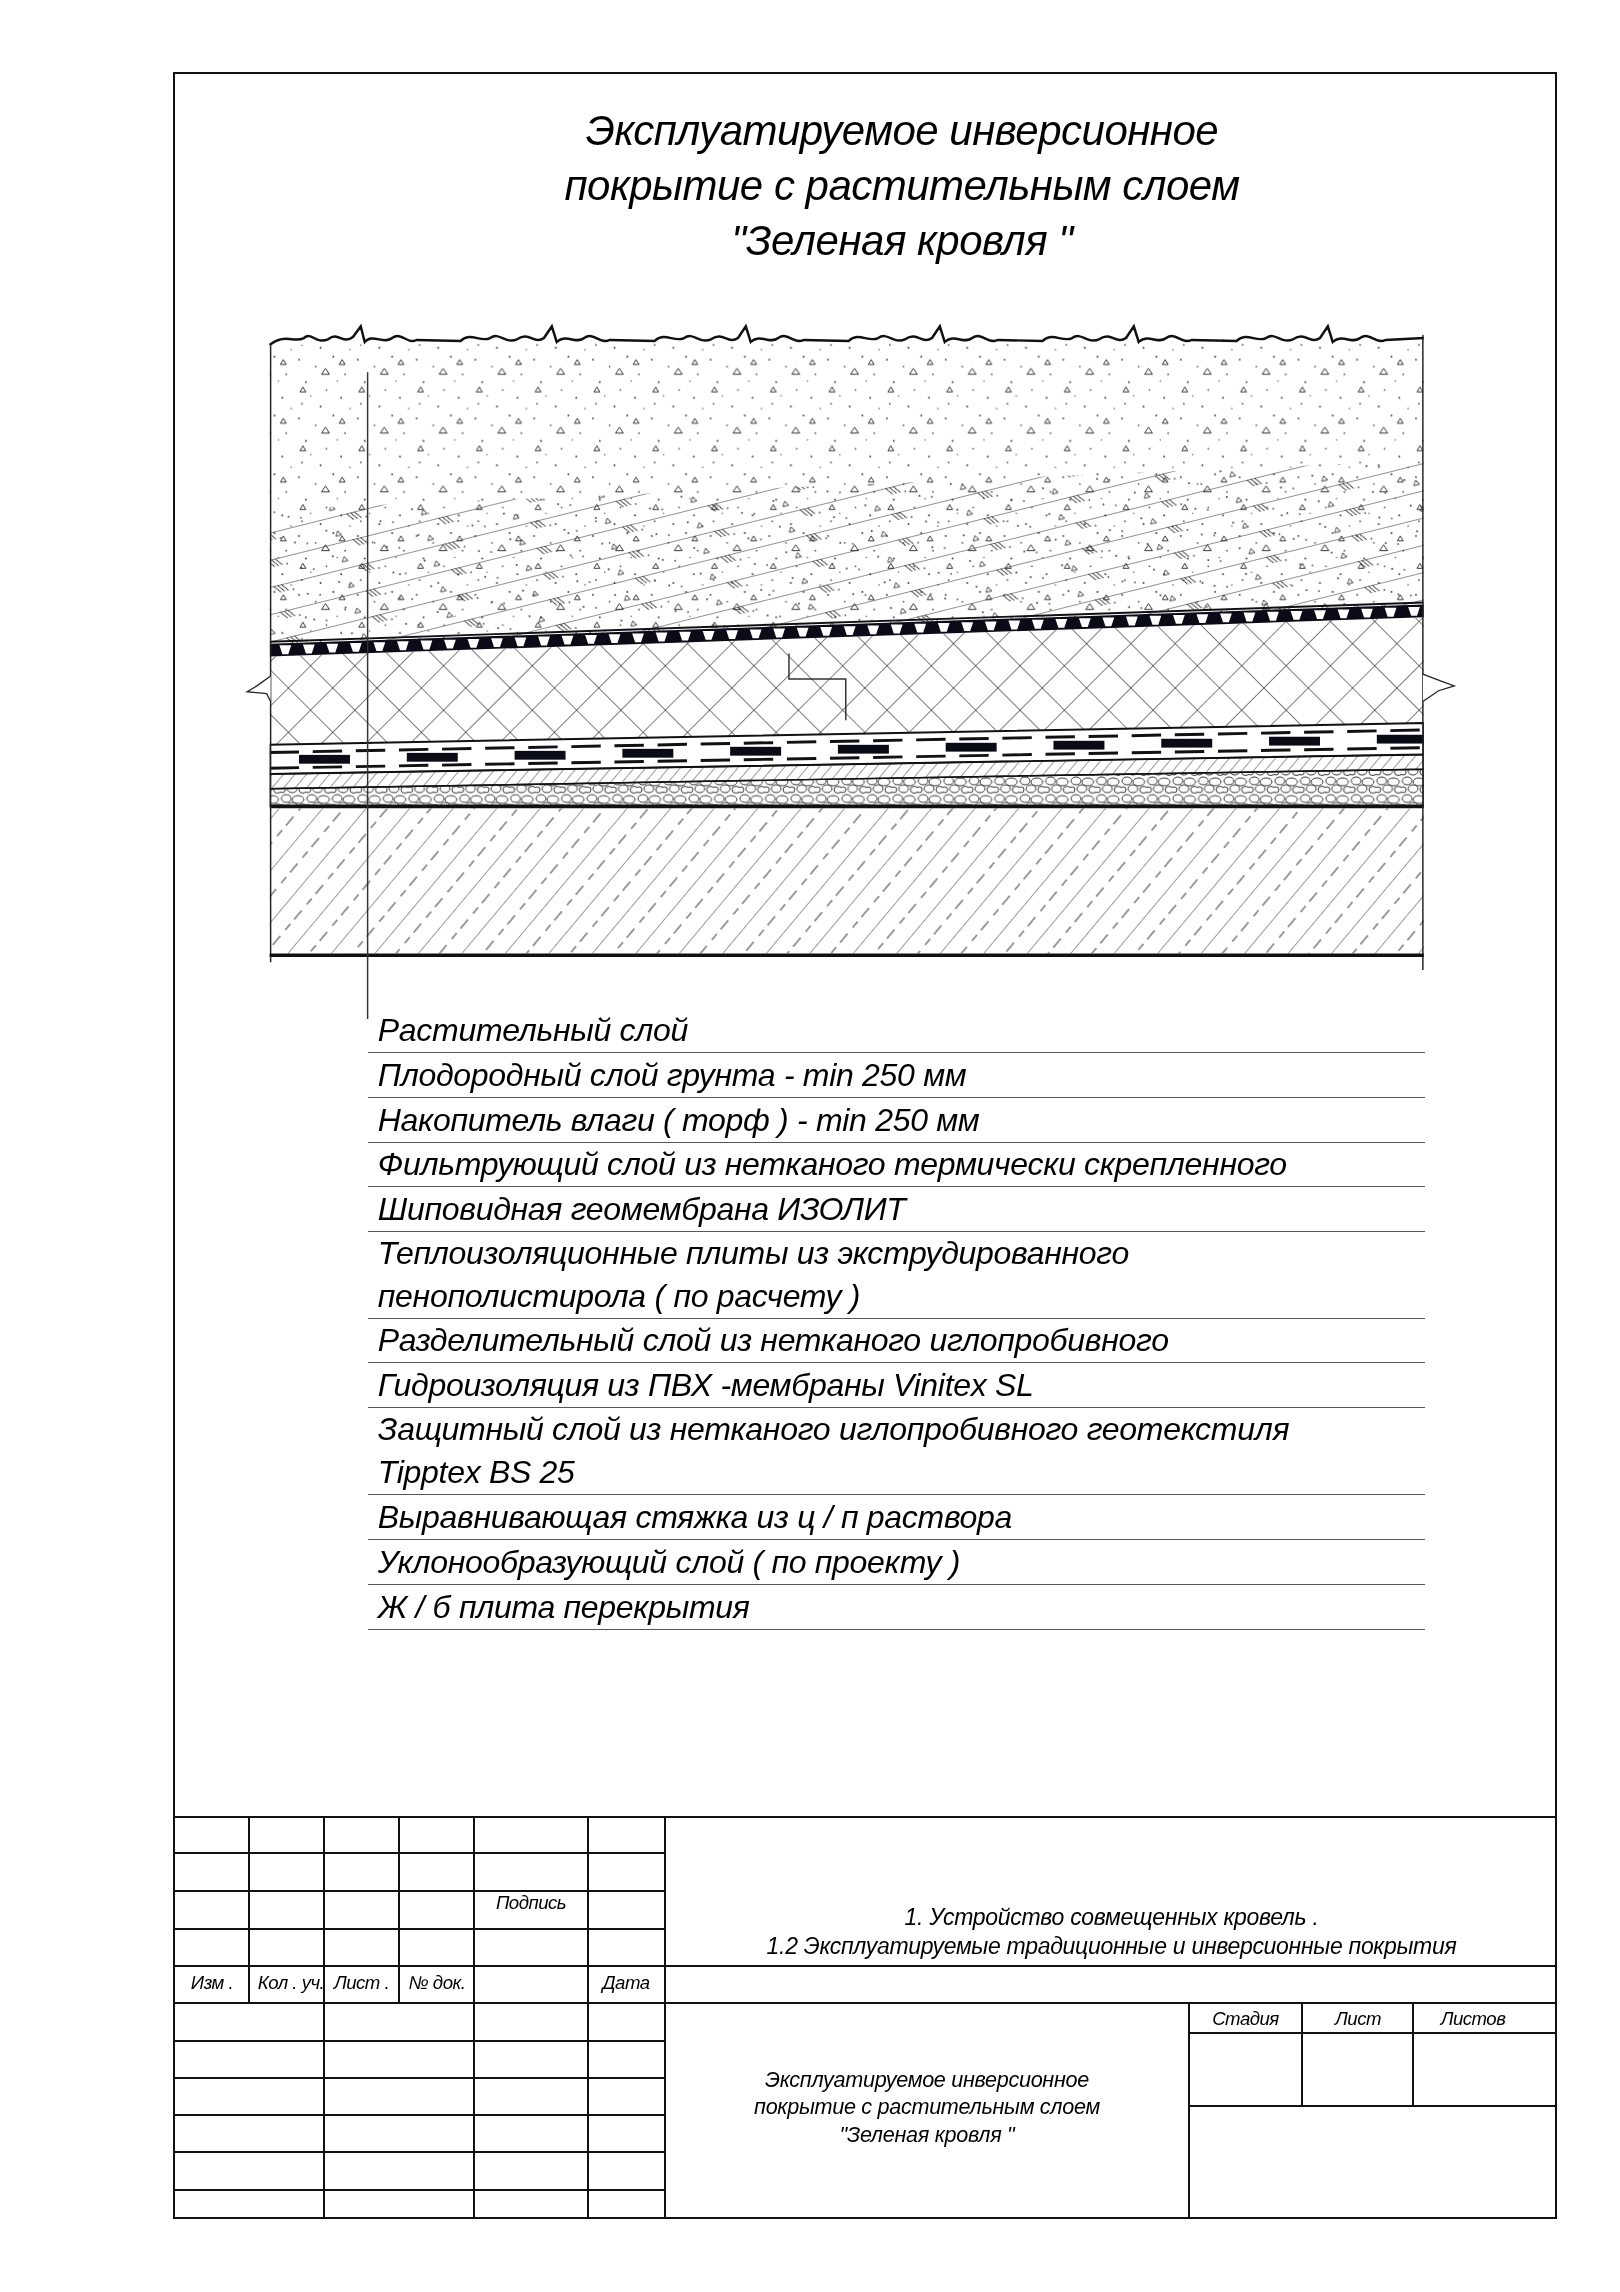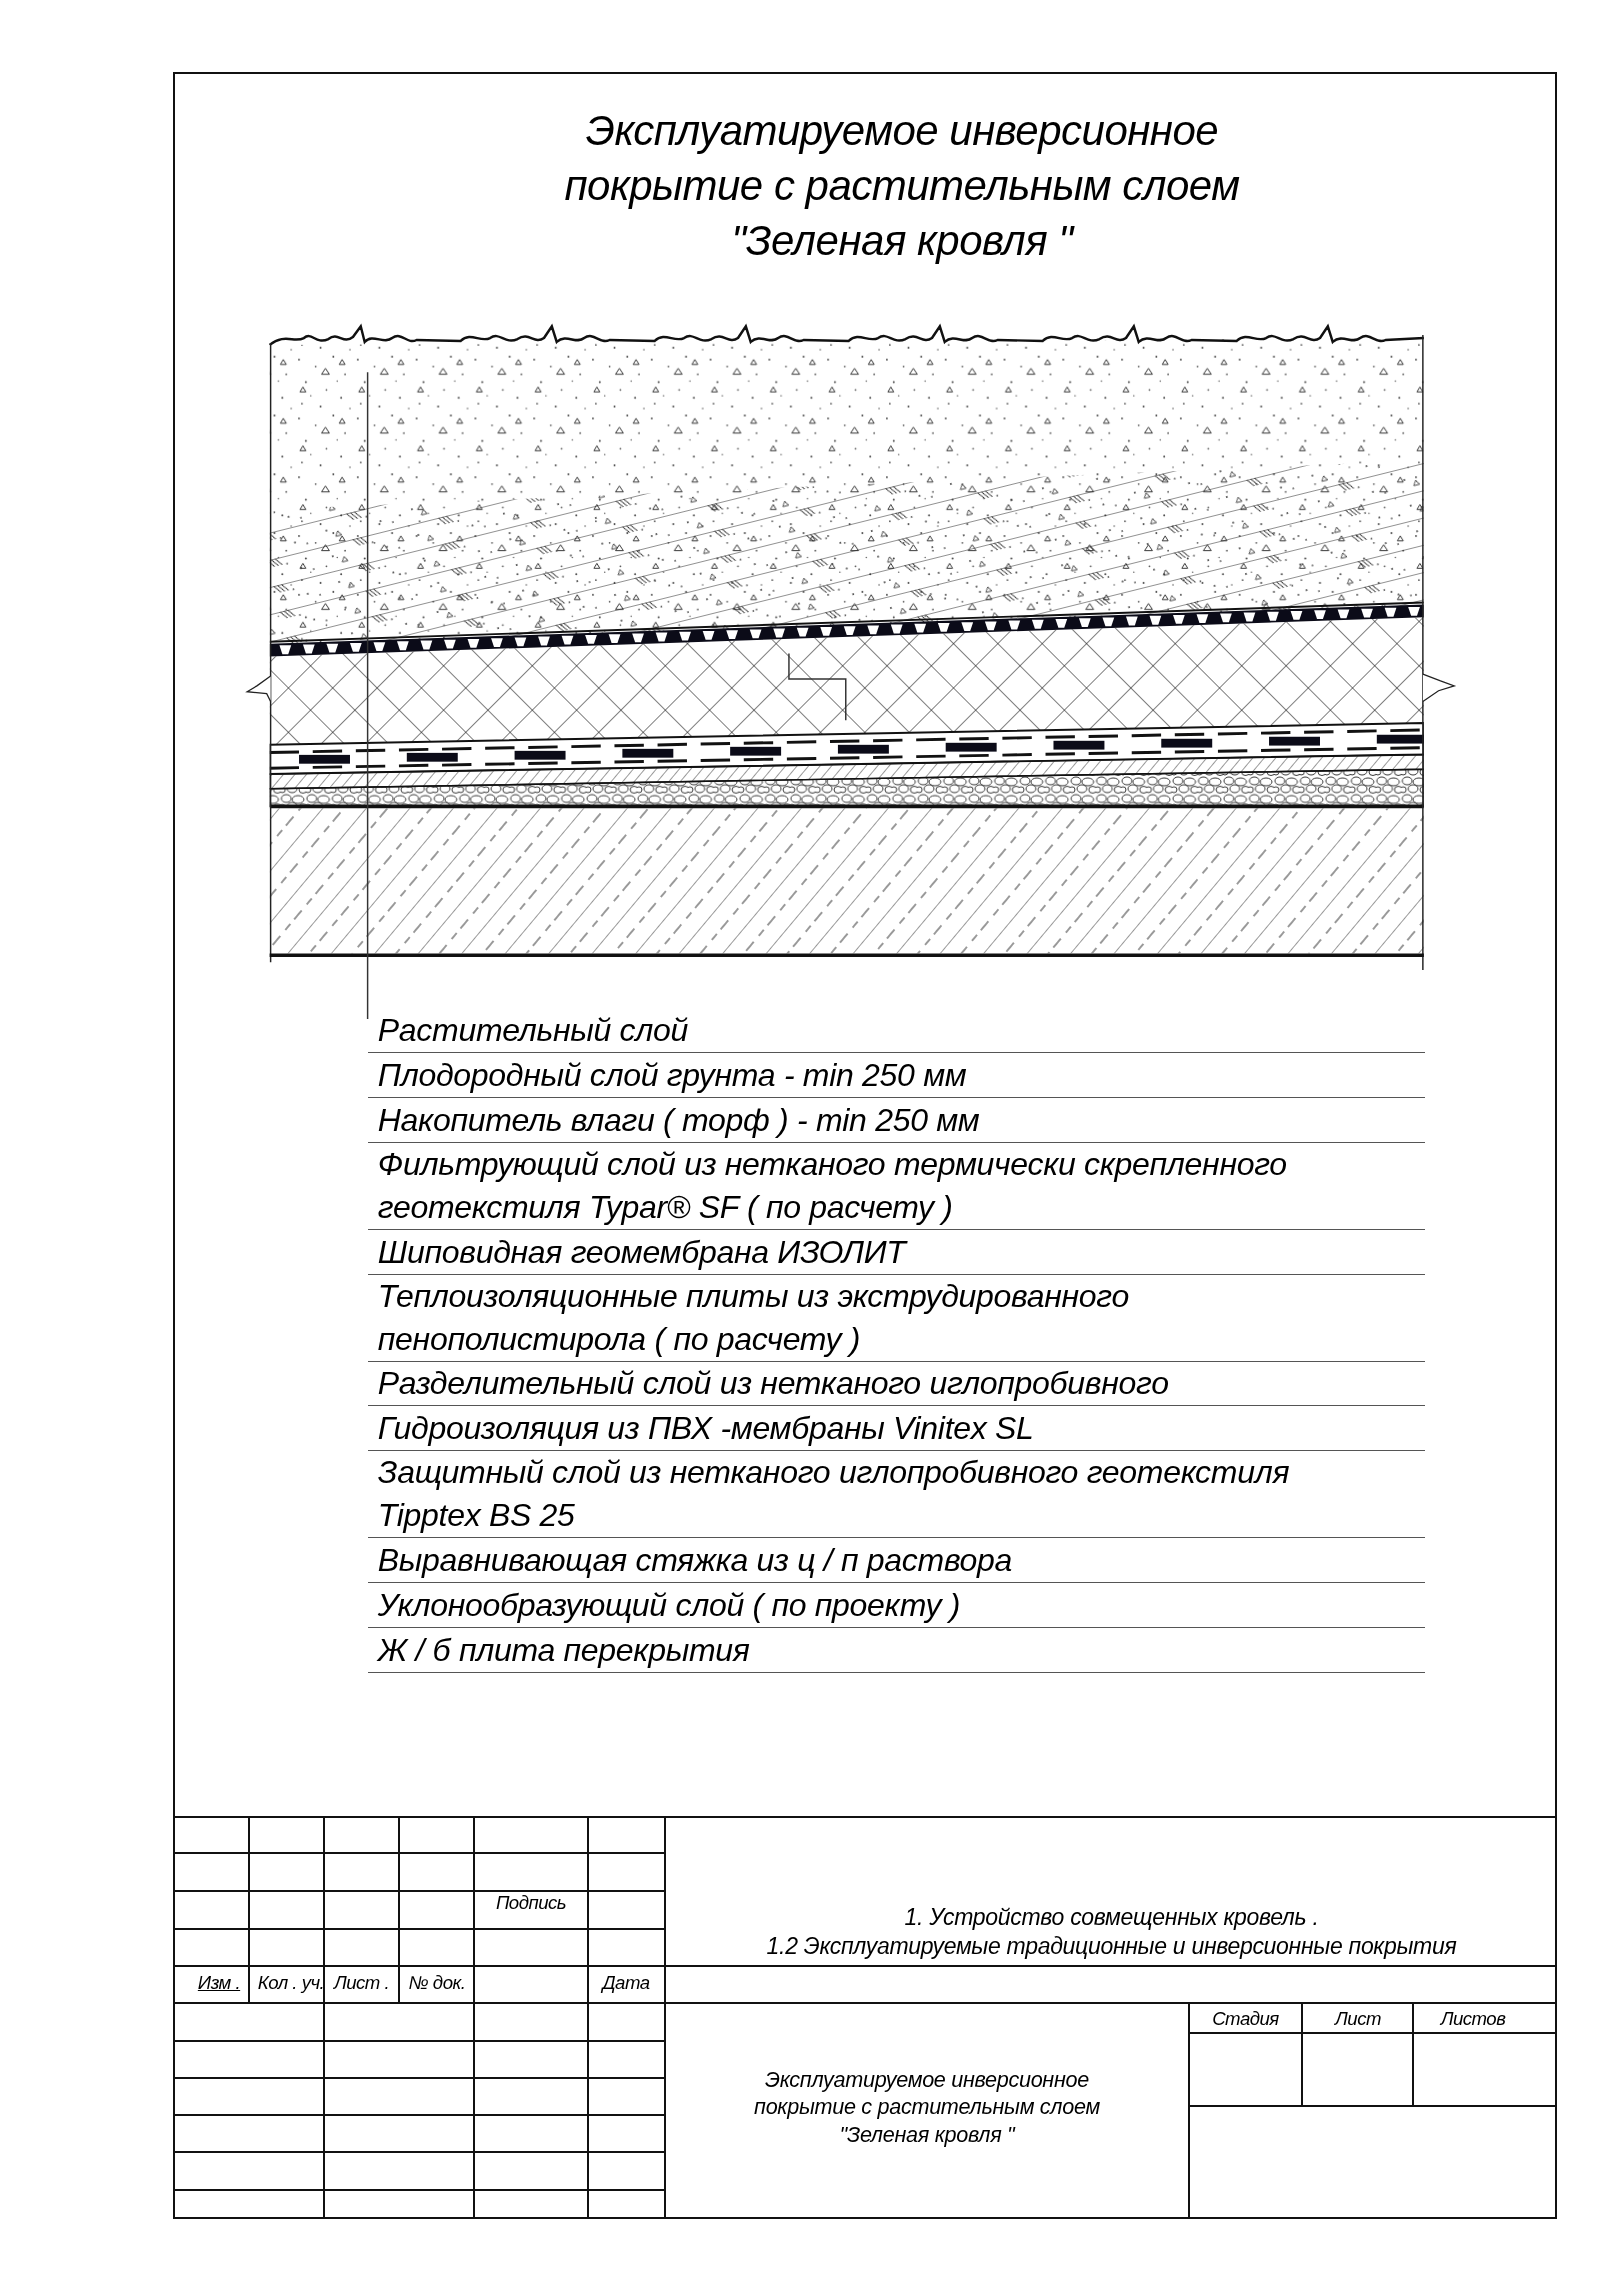--- a/index.html
+++ b/index.html
@@ -195,21 +195,20 @@
       <span>Растительный слой</span>
     </div>
   <div class="row">
       <span>Плодородный слой грунта - min 250  мм</span>
     </div>
   <div class="row">
       <span>Накопитель влаги  ( торф ) - min 250  мм</span>
     </div>
   <div class="row double">
       <span>Фильтрующий слой из нетканого термически скрепленного</span>
-      <span>геотекстиля  Typar® SF ( по расчету )</span>
     </div>
   <div class="row">
       <span>Шиповидная геомембрана ИЗОЛИТ</span>
     </div>
   <div class="row double">
       <span> Теплоизоляционные плиты из экструдированного</span>
       <span>пенополистирола  ( по расчету )</span>
     </div>
   <div class="row double">
       <span> Разделительный слой из нетканого иглопробивного</span>
@@ -252,21 +251,21 @@
   <div class="tb-line-v" style="left:248px; top:1816px; height:186px;"></div>
   <div class="tb-line-v" style="left:323px; top:1816px; height:402px;"></div>
   <div class="tb-line-v" style="left:398px; top:1816px; height:186px;"></div>
   <div class="tb-line-v" style="left:473px; top:1816px; height:402px;"></div>
   <div class="tb-line-v" style="left:587px; top:1816px; height:402px;"></div>
   <div class="tb-line-v" style="left:664px; top:1816px; height:402px;"></div>
   <div class="tb-line-v" style="left:1188px; top:2002px; height:216px;"></div>
   <div class="tb-line-v" style="left:1301px; top:2002px; height:103px;"></div>
   <div class="tb-line-v" style="left:1412px; top:2002px; height:103px;"></div>
 
-  <div class="tb-text hdr" style="left:174px; top:1972px; width:90px;text-decoration:underline;">Изм .</div>
+  <div class="tb-text hdr" style="left:174px; top:1972px; width:76px;">Изм .</div>
   <div class="tb-text hdr" style="left:250px; top:1972px; width:82px;">Кол . уч.</div>
   <div class="tb-text hdr" style="left:325px; top:1972px; width:73px;">Лист .</div>
   <div class="tb-text hdr" style="left:400px; top:1972px; width:74px;">№ док.</div>
   <div class="tb-text hdr" style="left:475px; top:1892px; width:112px;">Подпись</div>
   <div class="tb-text hdr" style="left:589px; top:1972px; width:74px;">Дата</div>
 
   <div class="tb-text" style="left:666px; top:1903px; width:891px; font-size:23px; line-height:29px; letter-spacing:-0.3px;">
     <div>1. Устройство совмещенных кровель .</div>
     <div>1.2  Эксплуатируемые традиционные и инверсионные покрытия</div>
   </div>

